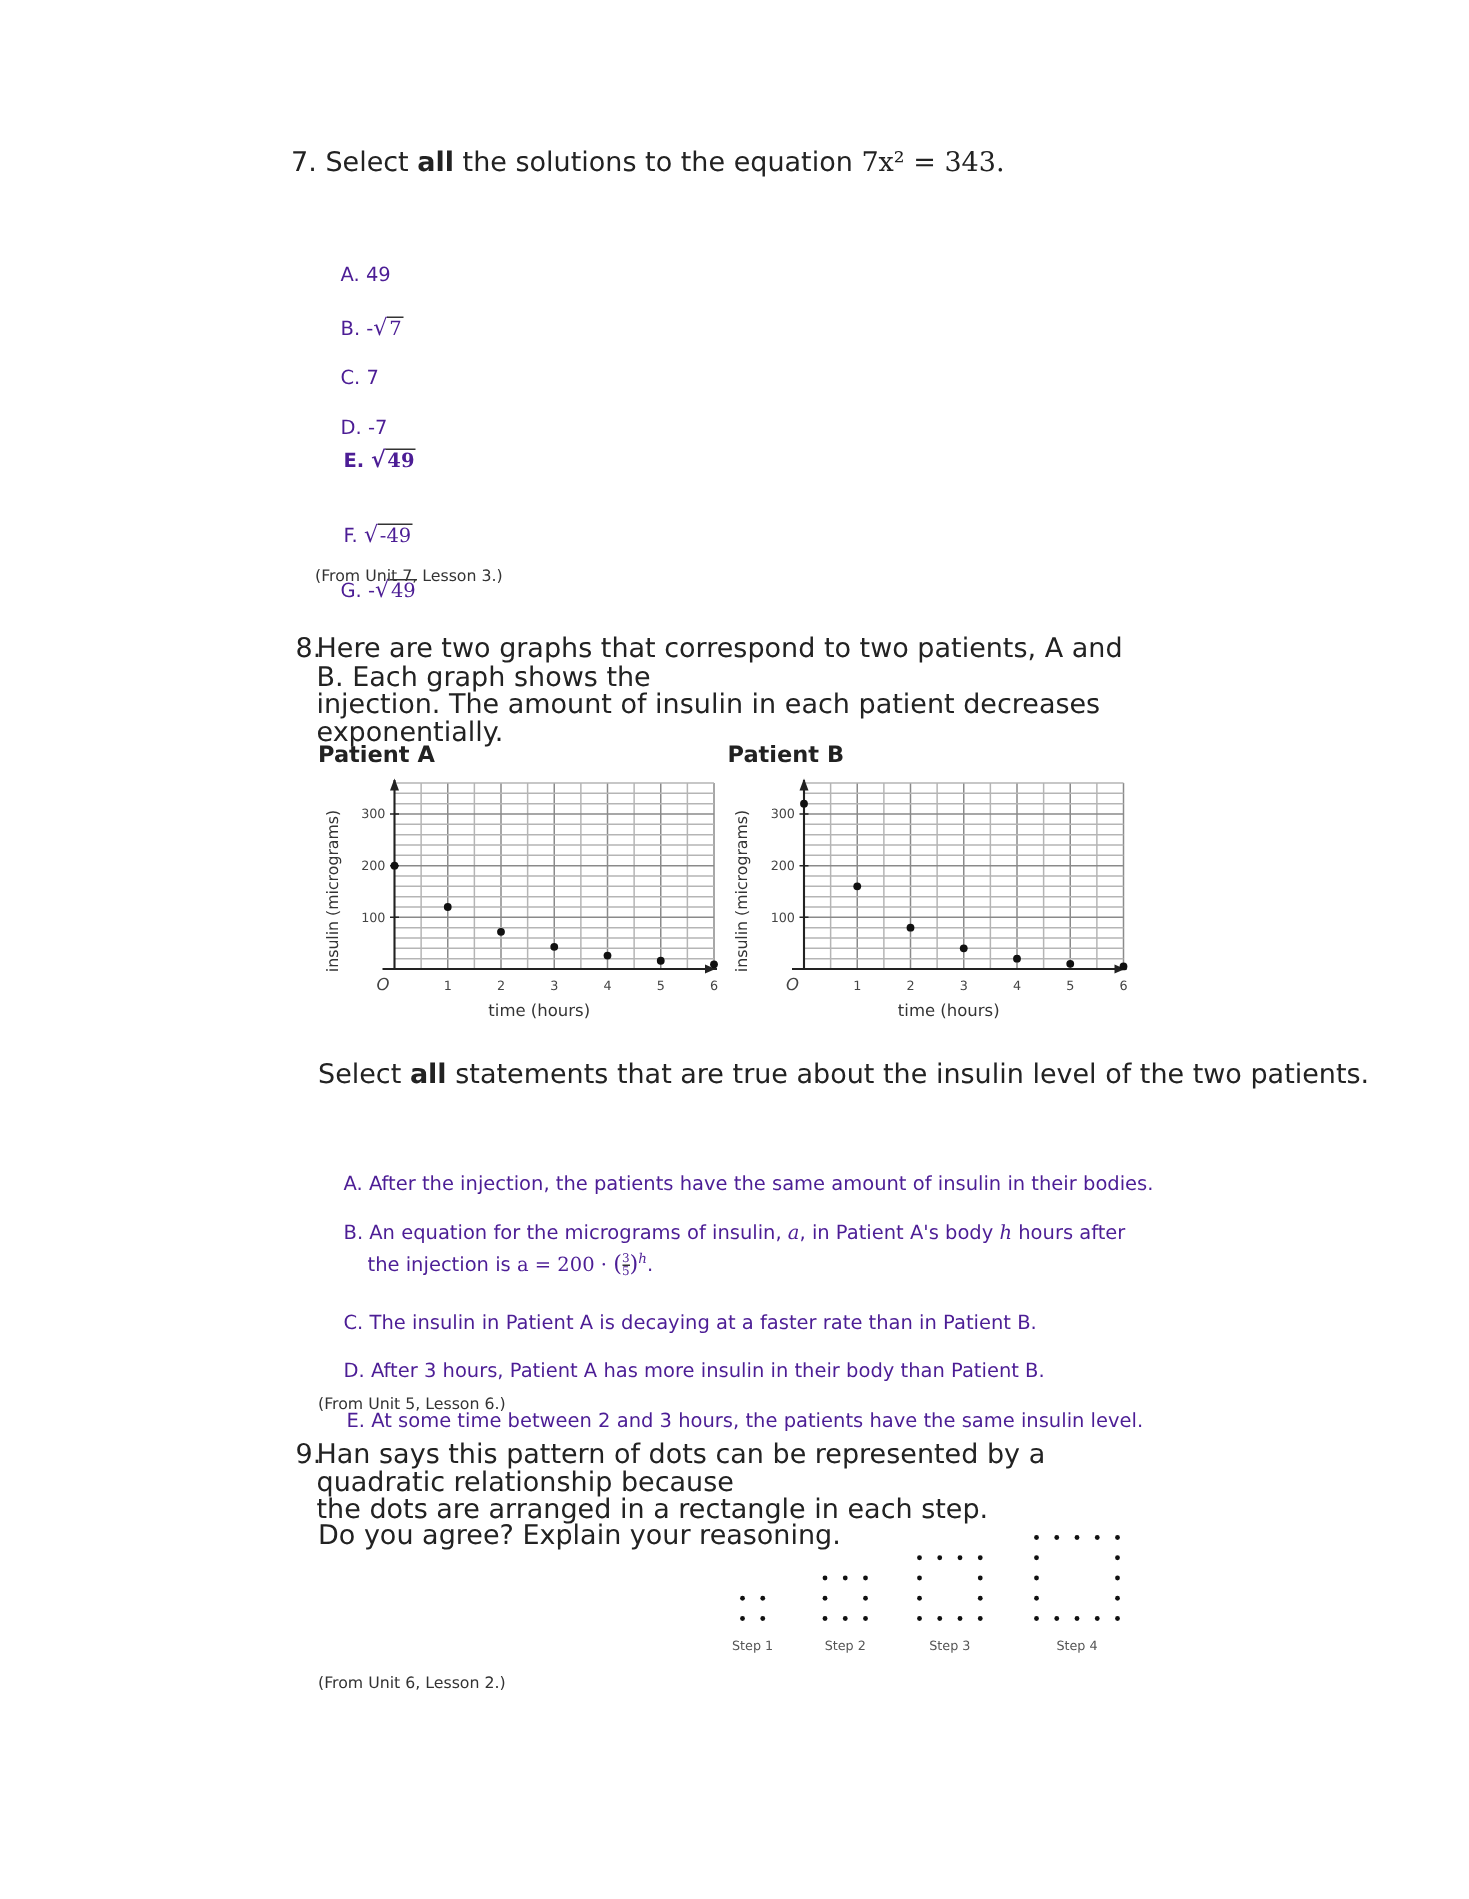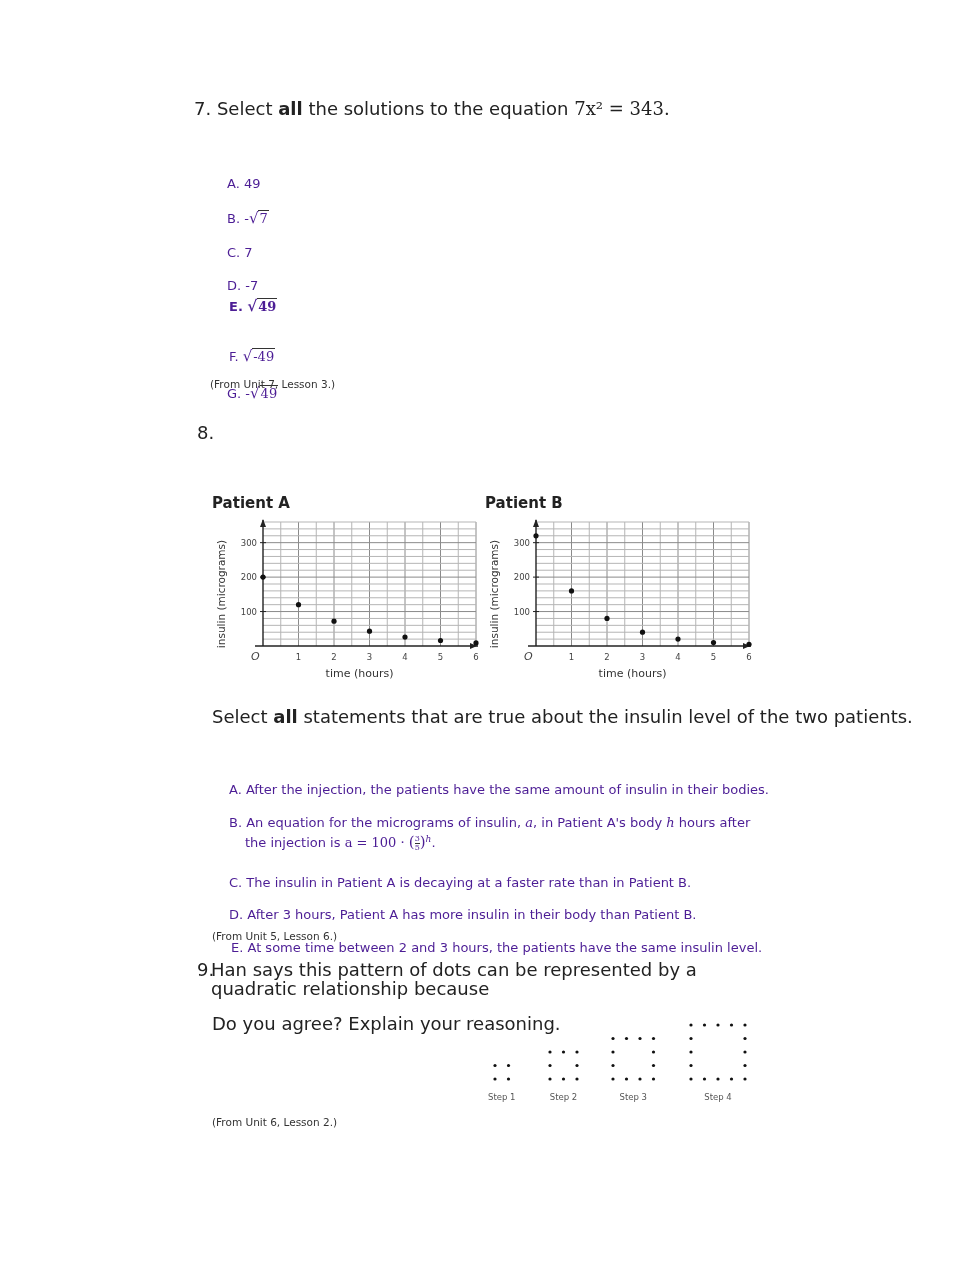--- a/index.html
+++ b/index.html
@@ -38,20 +38,22 @@
     <div class="abs opt" style="left: 229px; top: 303px;"><span>F. </span><span class="sqrt"><span class="rad">√</span><span class="under">-49</span></span></div>
     <div class="abs opt" style="left: 227px; top: 340px;"><span>G. </span><span>-</span><span class="sqrt"><span class="rad">√</span><span class="under">49</span></span></div>
   </div>
 
 <div class="abs src" style="left:210px; top:378px;">(From Unit 7, Lesson 3.)</div>
 
 <div class="abs q wrap" style="left:197px; top:424px; width:570px;">
   <div style="display:flex;">
     <span style="width:14px;">8.</span>
     <div>
+      <div>Here are two graphs that correspond to two patients, A and B. Each graph shows the</div>
+      <div>injection. The amount of insulin in each patient decreases exponentially.</div>
     </div>
   </div>
 </div>
 
 <div class="abs ptitle" style="left:212px; top:494px;">Patient A</div>
 <div class="abs ptitle" style="left:485px; top:494px;">Patient B</div>
 
 <svg class="abs" id="chartA" style="left:205px; top:512px;" width="285" height="175">
     <line x1="75.75" y1="10" x2="75.75" y2="134" stroke="#b5b5b5" stroke-width="1"></line>
     <line x1="93.5" y1="10" x2="93.5" y2="134" stroke="#8a8a8a" stroke-width="1"></line>
@@ -170,34 +172,35 @@
   </svg>
 
 <div class="abs q" style="left:212px; top:706px;">
   <span>Select </span><span class="bold">all</span><span> statements that are true about the insulin level of the two patients.</span>
 </div>
 
 <div class="abs opt" style="left:229px; top:738px;">A. After the injection, the patients have the same amount of insulin in their bodies.</div>
 
 <div class="abs opt" style="left:229px; top:771px;">
   <div><span>B. An equation for the micrograms of insulin, </span><span class="math" style="font-style:italic;">a</span><span>, in Patient A's body </span><span class="math" style="font-style:italic;">h</span><span> hours after</span></div>
-  <div style="margin-left:16px; margin-top:3px;"><span>the injection is </span><span class="math">a = 100 · </span><span class="math" style="font-size:15px;">(</span><span class="frac math"><span class="num">3</span><span>5</span></span><span class="math" style="font-size:15px;">)</span><sup class="math" style="font-style:italic; font-size:9px;">h</sup><span>.</span></div>
+  <div style="margin-left:16px; margin-top:3px;"><span>the injection is </span><span class="math">a = 200 · </span><span class="math" style="font-size:15px;">(</span><span class="frac math"><span class="num">3</span><span>5</span></span><span class="math" style="font-size:15px;">)</span><sup class="math" style="font-style:italic; font-size:9px;">h</sup><span>.</span></div>
 </div>
 
 <div class="abs opt" style="left:229px; top:831px;">C. The insulin in Patient A is decaying at a faster rate than in Patient B.</div>
 <div class="abs opt" style="left:229px; top:863px;">D. After 3 hours, Patient A has more insulin in their body than Patient B.</div>
 <div class="abs opt" style="left:231px; top:896px;">E. At some time between 2 and 3 hours, the patients have the same insulin level.</div>
 
 <div class="abs src" style="left:212px; top:930px;">(From Unit 5, Lesson 6.)</div>
 
 <div class="abs q wrap" style="left:197px; top:961px; width:570px;">
   <div style="display:flex;">
     <span style="width:14px;">9.</span>
     <div>
       <div>Han says this pattern of dots can be represented by a quadratic relationship because</div>
+      <div>the dots are arranged in a rectangle in each step.</div>
     </div>
   </div>
 </div>
 
 <div class="abs q" style="left:212px; top:1013px;">Do you agree? Explain your reasoning.</div>
 
 <svg class="abs" id="dots" style="left:475px; top:1015px;" width="295" height="95">
     <g>
       <circle cx="20" cy="64" r="1.6" fill="#111"></circle>
       <circle cx="33.5" cy="64" r="1.6" fill="#111"></circle>

